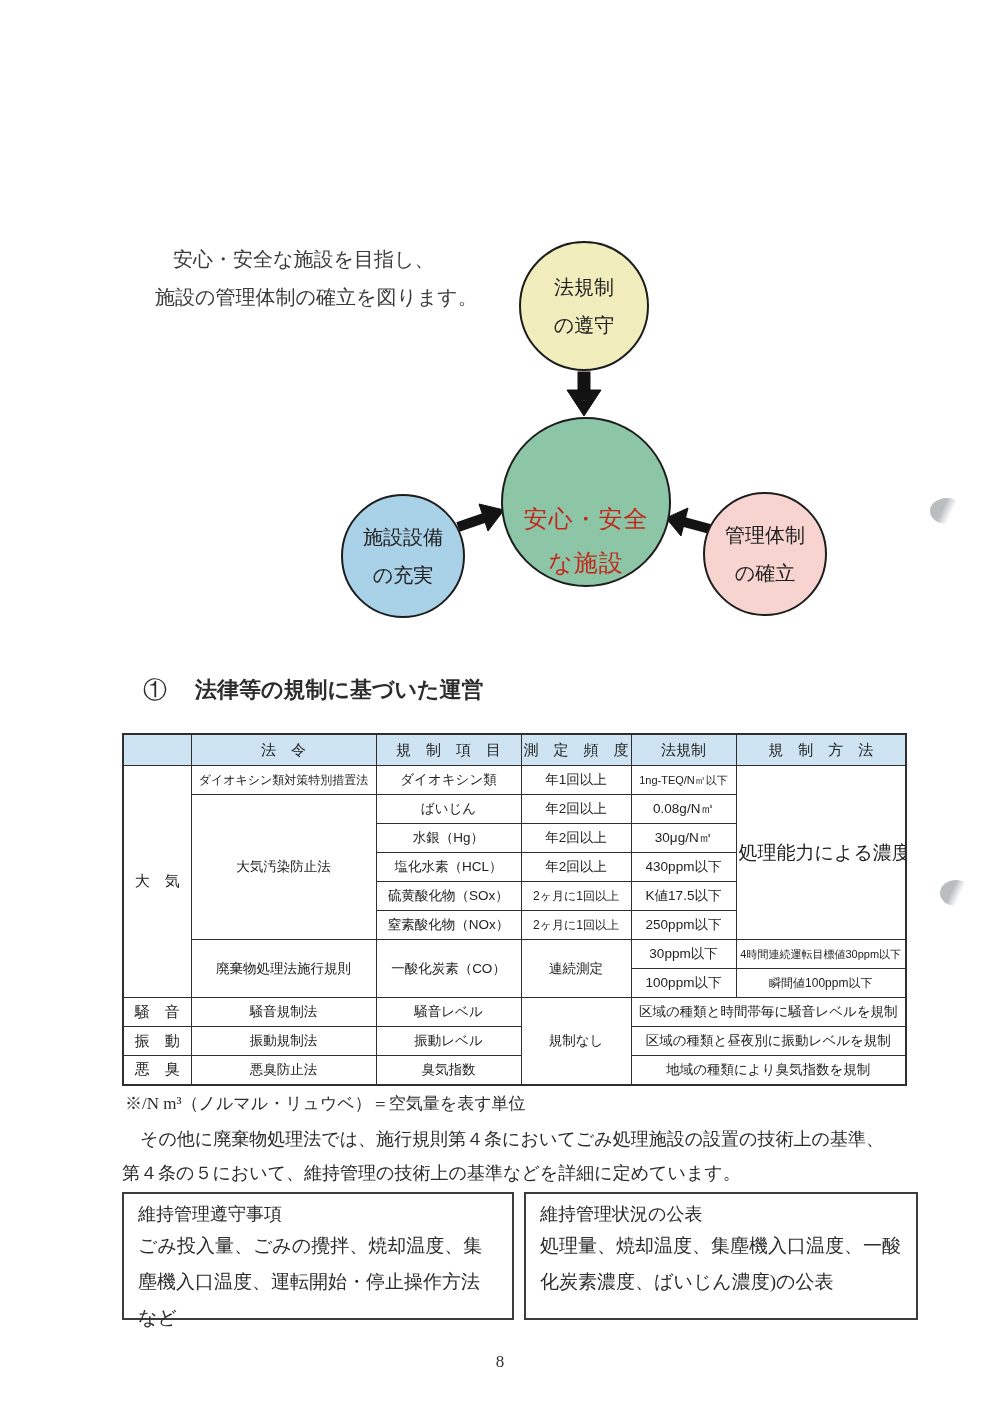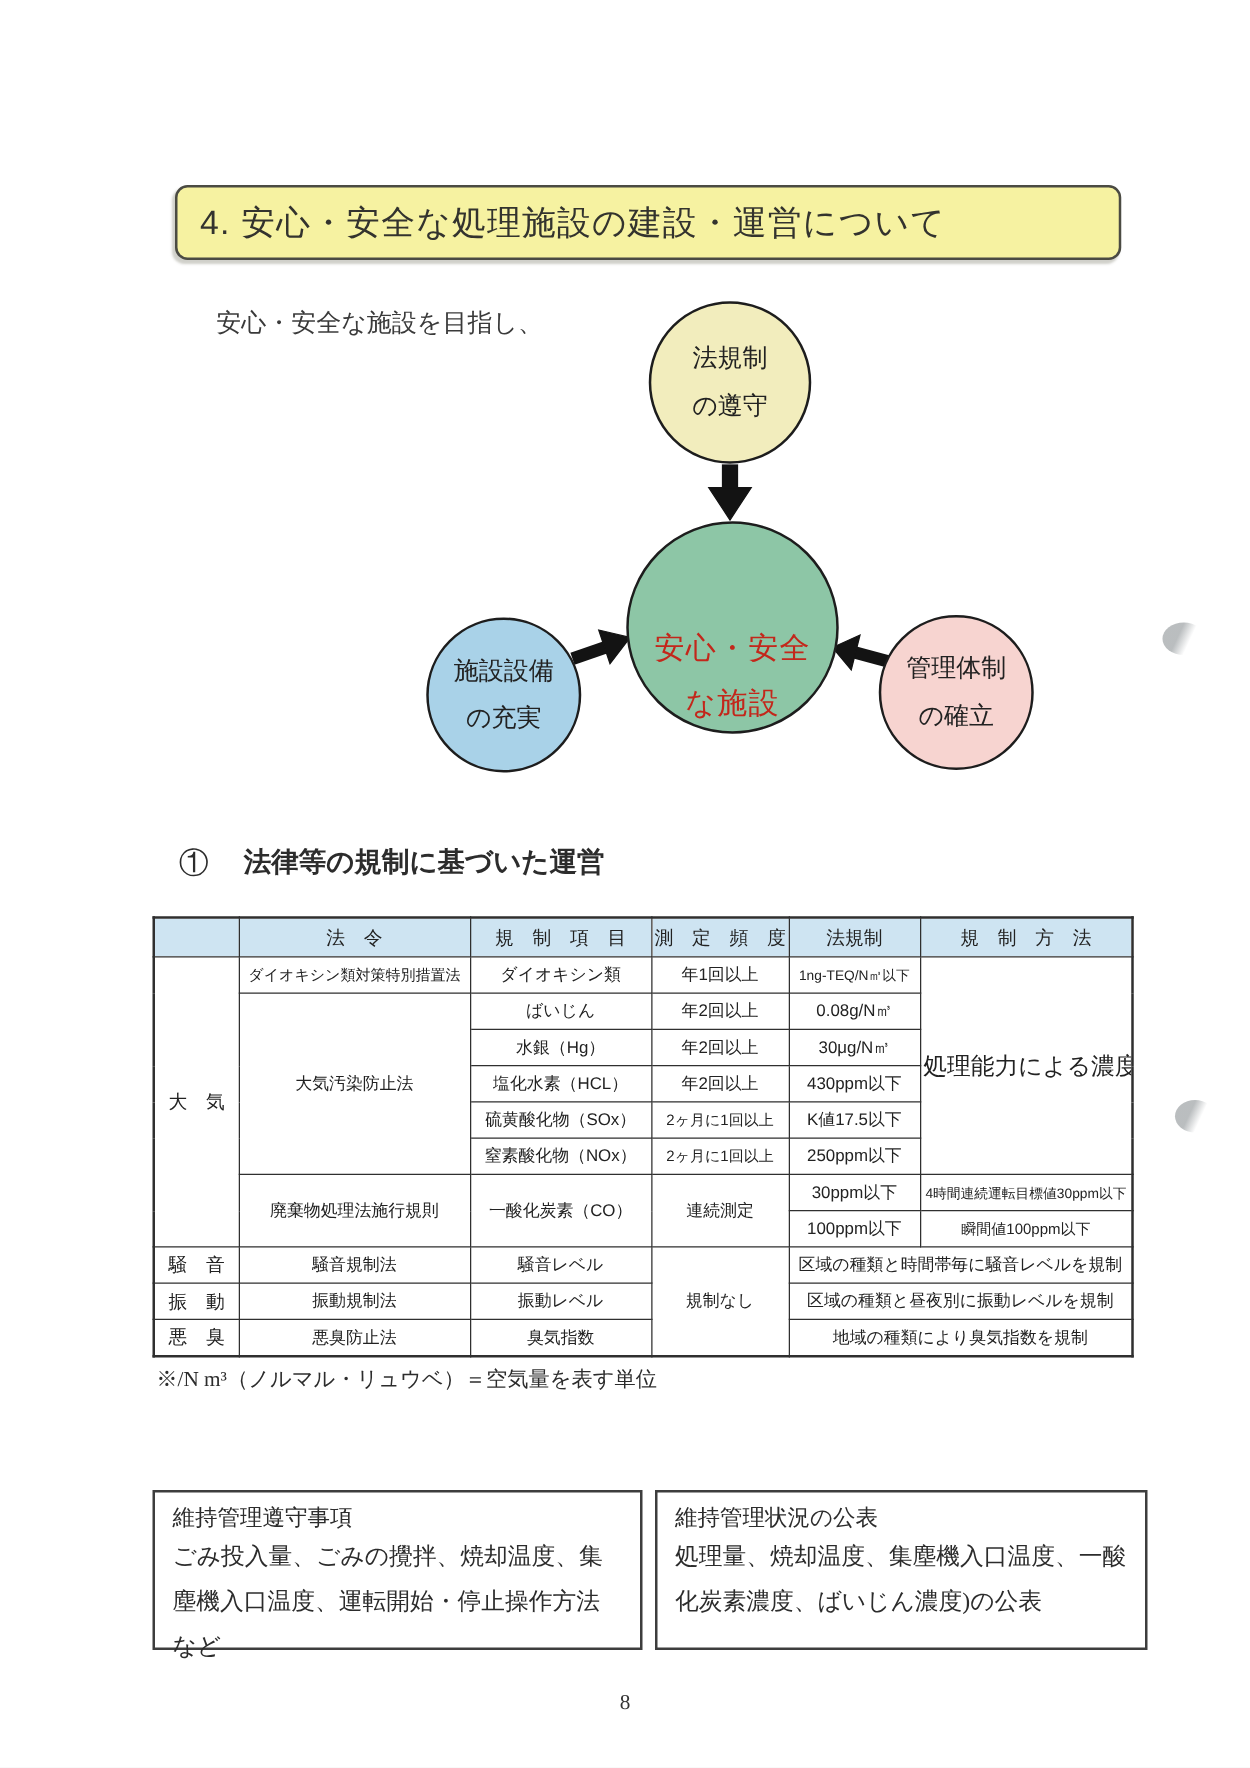--- a/index.html
+++ b/index.html
@@ -112,26 +112,24 @@
     opacity:.85;
   }
   .artifact-1{left:930px;top:498px;width:34px;height:26px;}
   .artifact-2{left:940px;top:880px;width:32px;height:26px;}
 </style>
 </head>
 <body>
 
 <div class="page">
 
-  <div class="banner">
-    <div class="title">4. 安心・安全な処理施設の建設・運営について</div>
-  </div>
 
   <div class="intro">
     <div class="indent">安心・安全な施設を目指し、</div>
+    <div>施設の管理体制の確立を図ります。</div>
   </div>
 
   <svg class="diagram-arrows" viewBox="0 0 540 420" xmlns="http://www.w3.org/2000/svg">
     <g fill="#131313" stroke="#131313">
       <rect x="258" y="142" width="12" height="20"></rect>
       <polygon points="247,160 281,160 264,186"></polygon>
     </g>
     <g fill="#131313" stroke="#131313">
       <line x1="138" y1="297" x2="164" y2="288" stroke-width="10"></line>
       <polygon points="184,280 168,301 159,274"></polygon>
@@ -246,20 +244,21 @@
         <td class="cat">悪　臭</td>
         <td>悪臭防止法</td>
         <td>臭気指数</td>
         <td colspan="2">地域の種類により臭気指数を規制</td>
       </tr>
     </tbody>
   </table>
 
   <div class="note">※/N m³（ノルマル・リュウベ）＝空気量を表す単位</div>
 
+  <div class="paragraph">その他に廃棄物処理法では、施行規則第４条においてごみ処理施設の設置の技術上の基準、第４条の５において、維持管理の技術上の基準などを詳細に定めています。</div>
 
   <div class="info-box left">
     <div class="box-title">維持管理遵守事項</div>
     <div class="box-body">ごみ投入量、ごみの攪拌、焼却温度、集塵機入口温度、運転開始・停止操作方法など</div>
   </div>
   <div class="info-box right">
     <div class="box-title">維持管理状況の公表</div>
     <div class="box-body">処理量、焼却温度、集塵機入口温度、一酸化炭素濃度、ばいじん濃度)の公表</div>
   </div>
 

